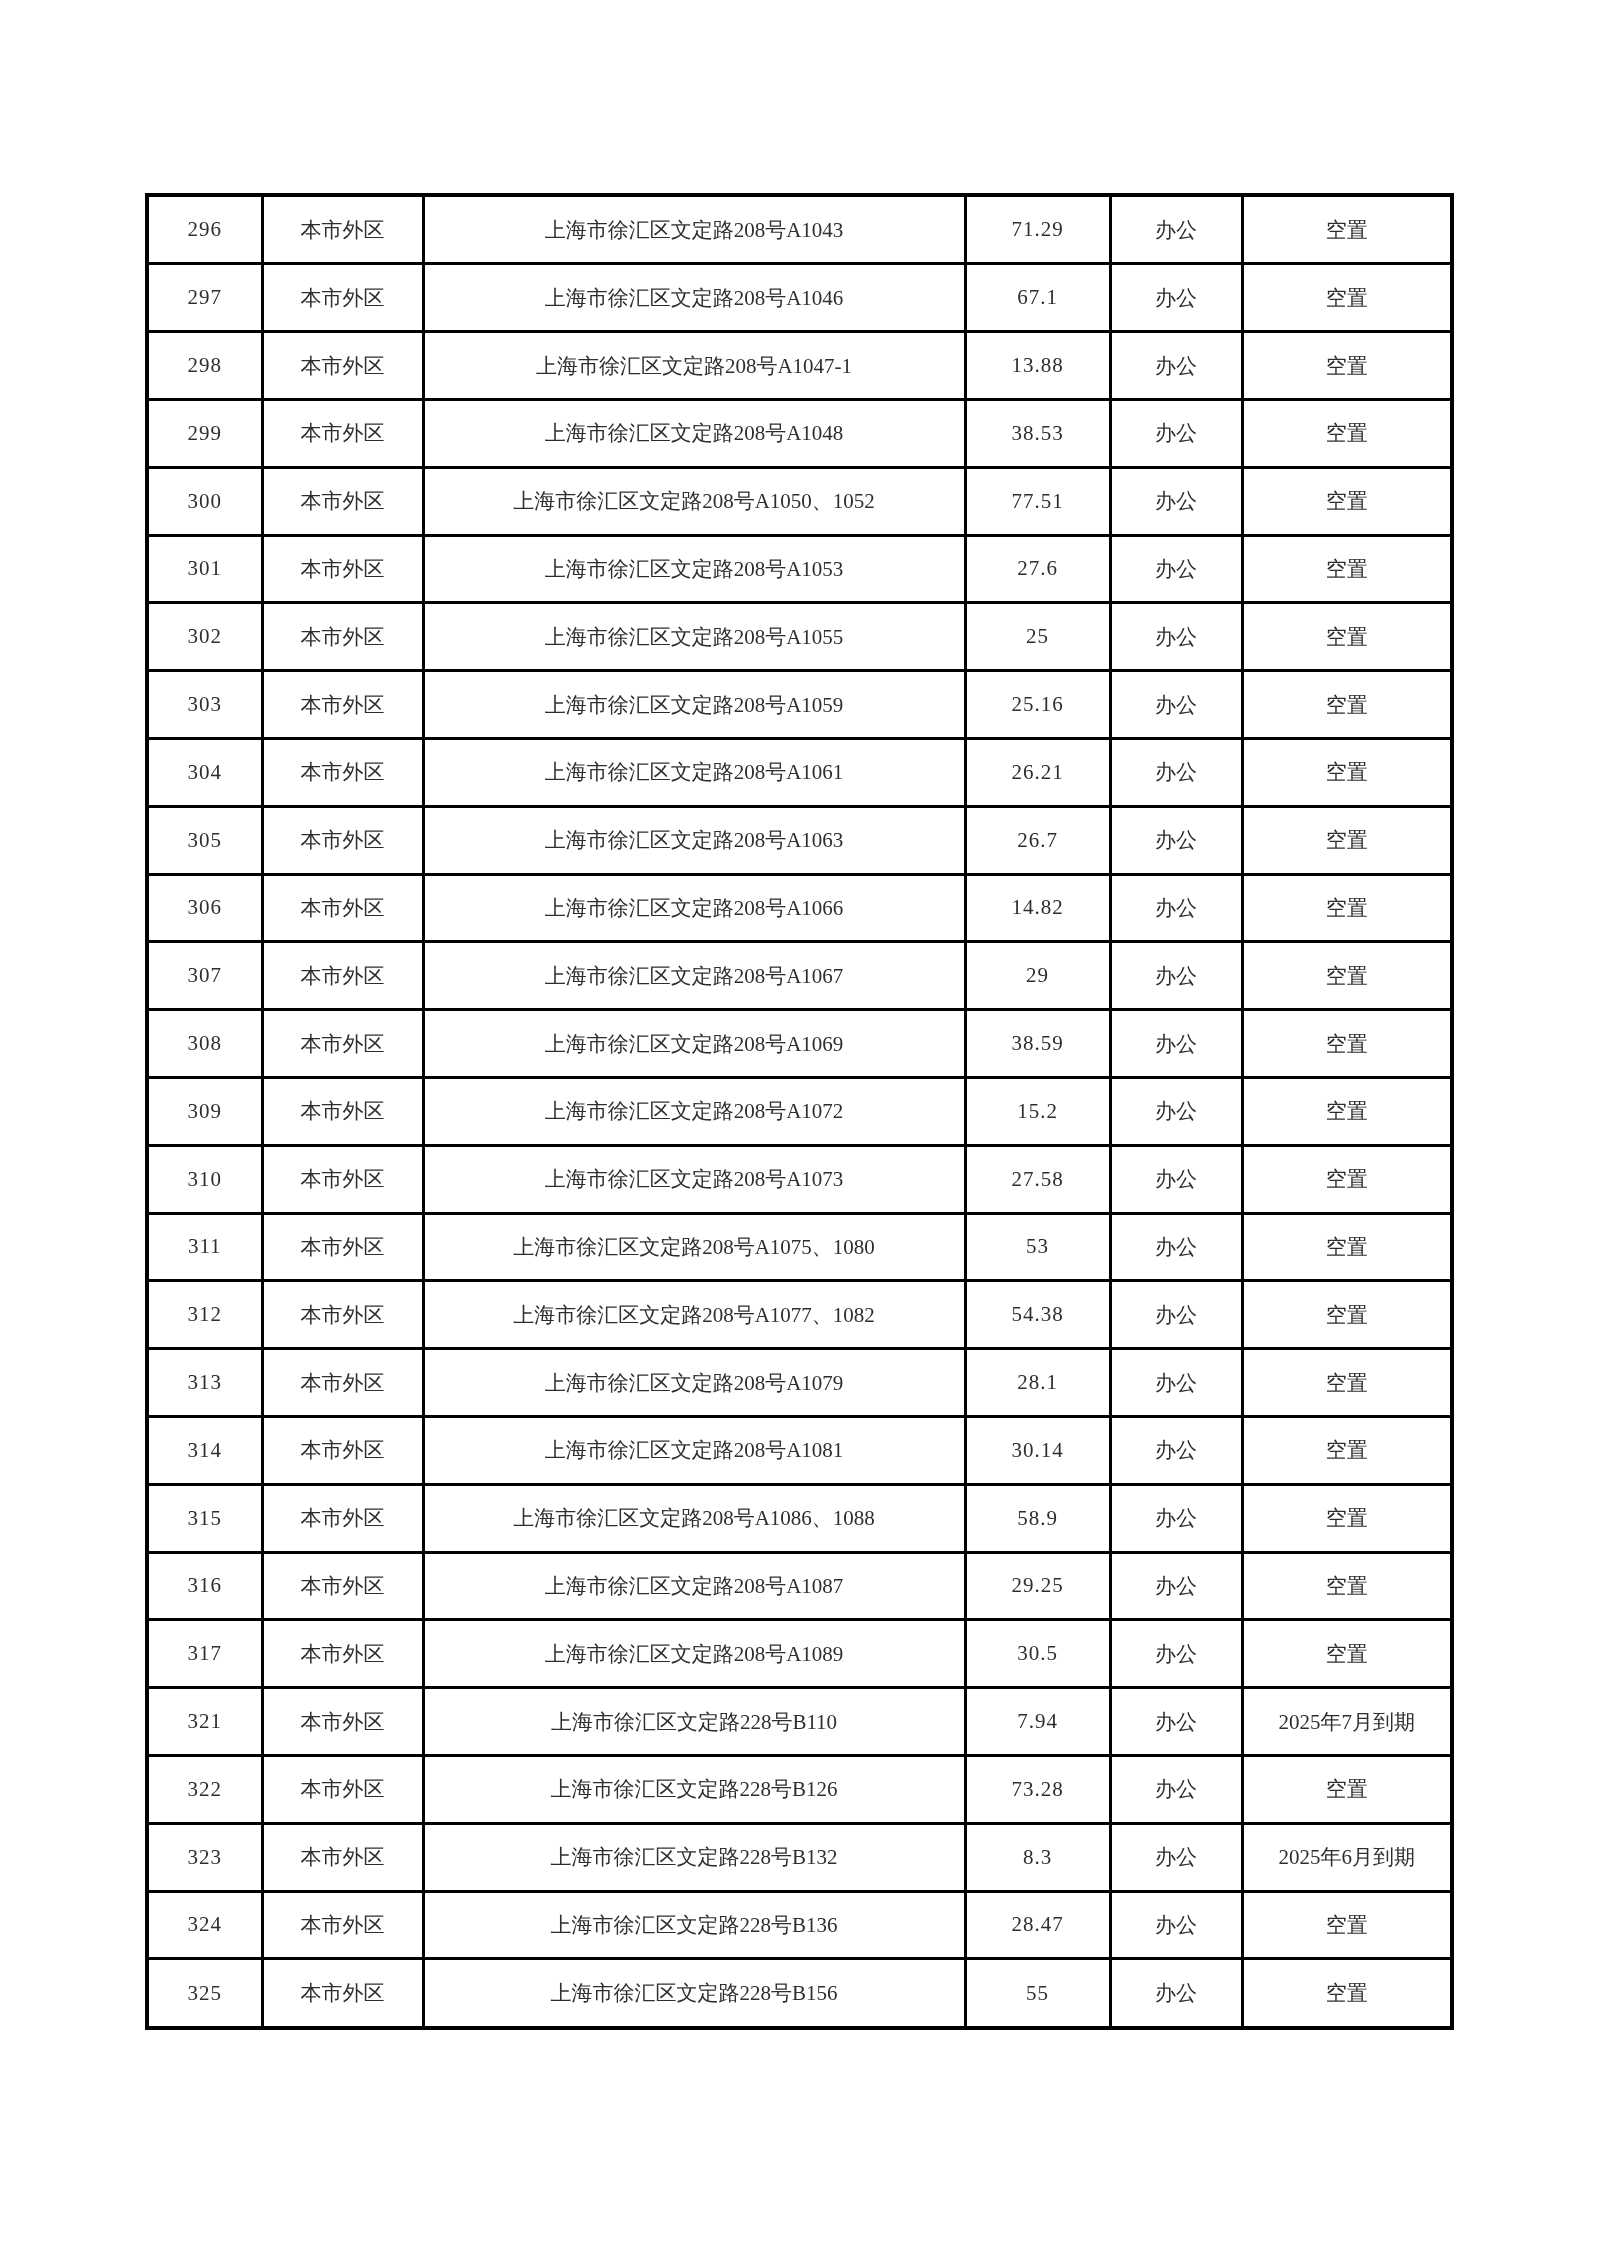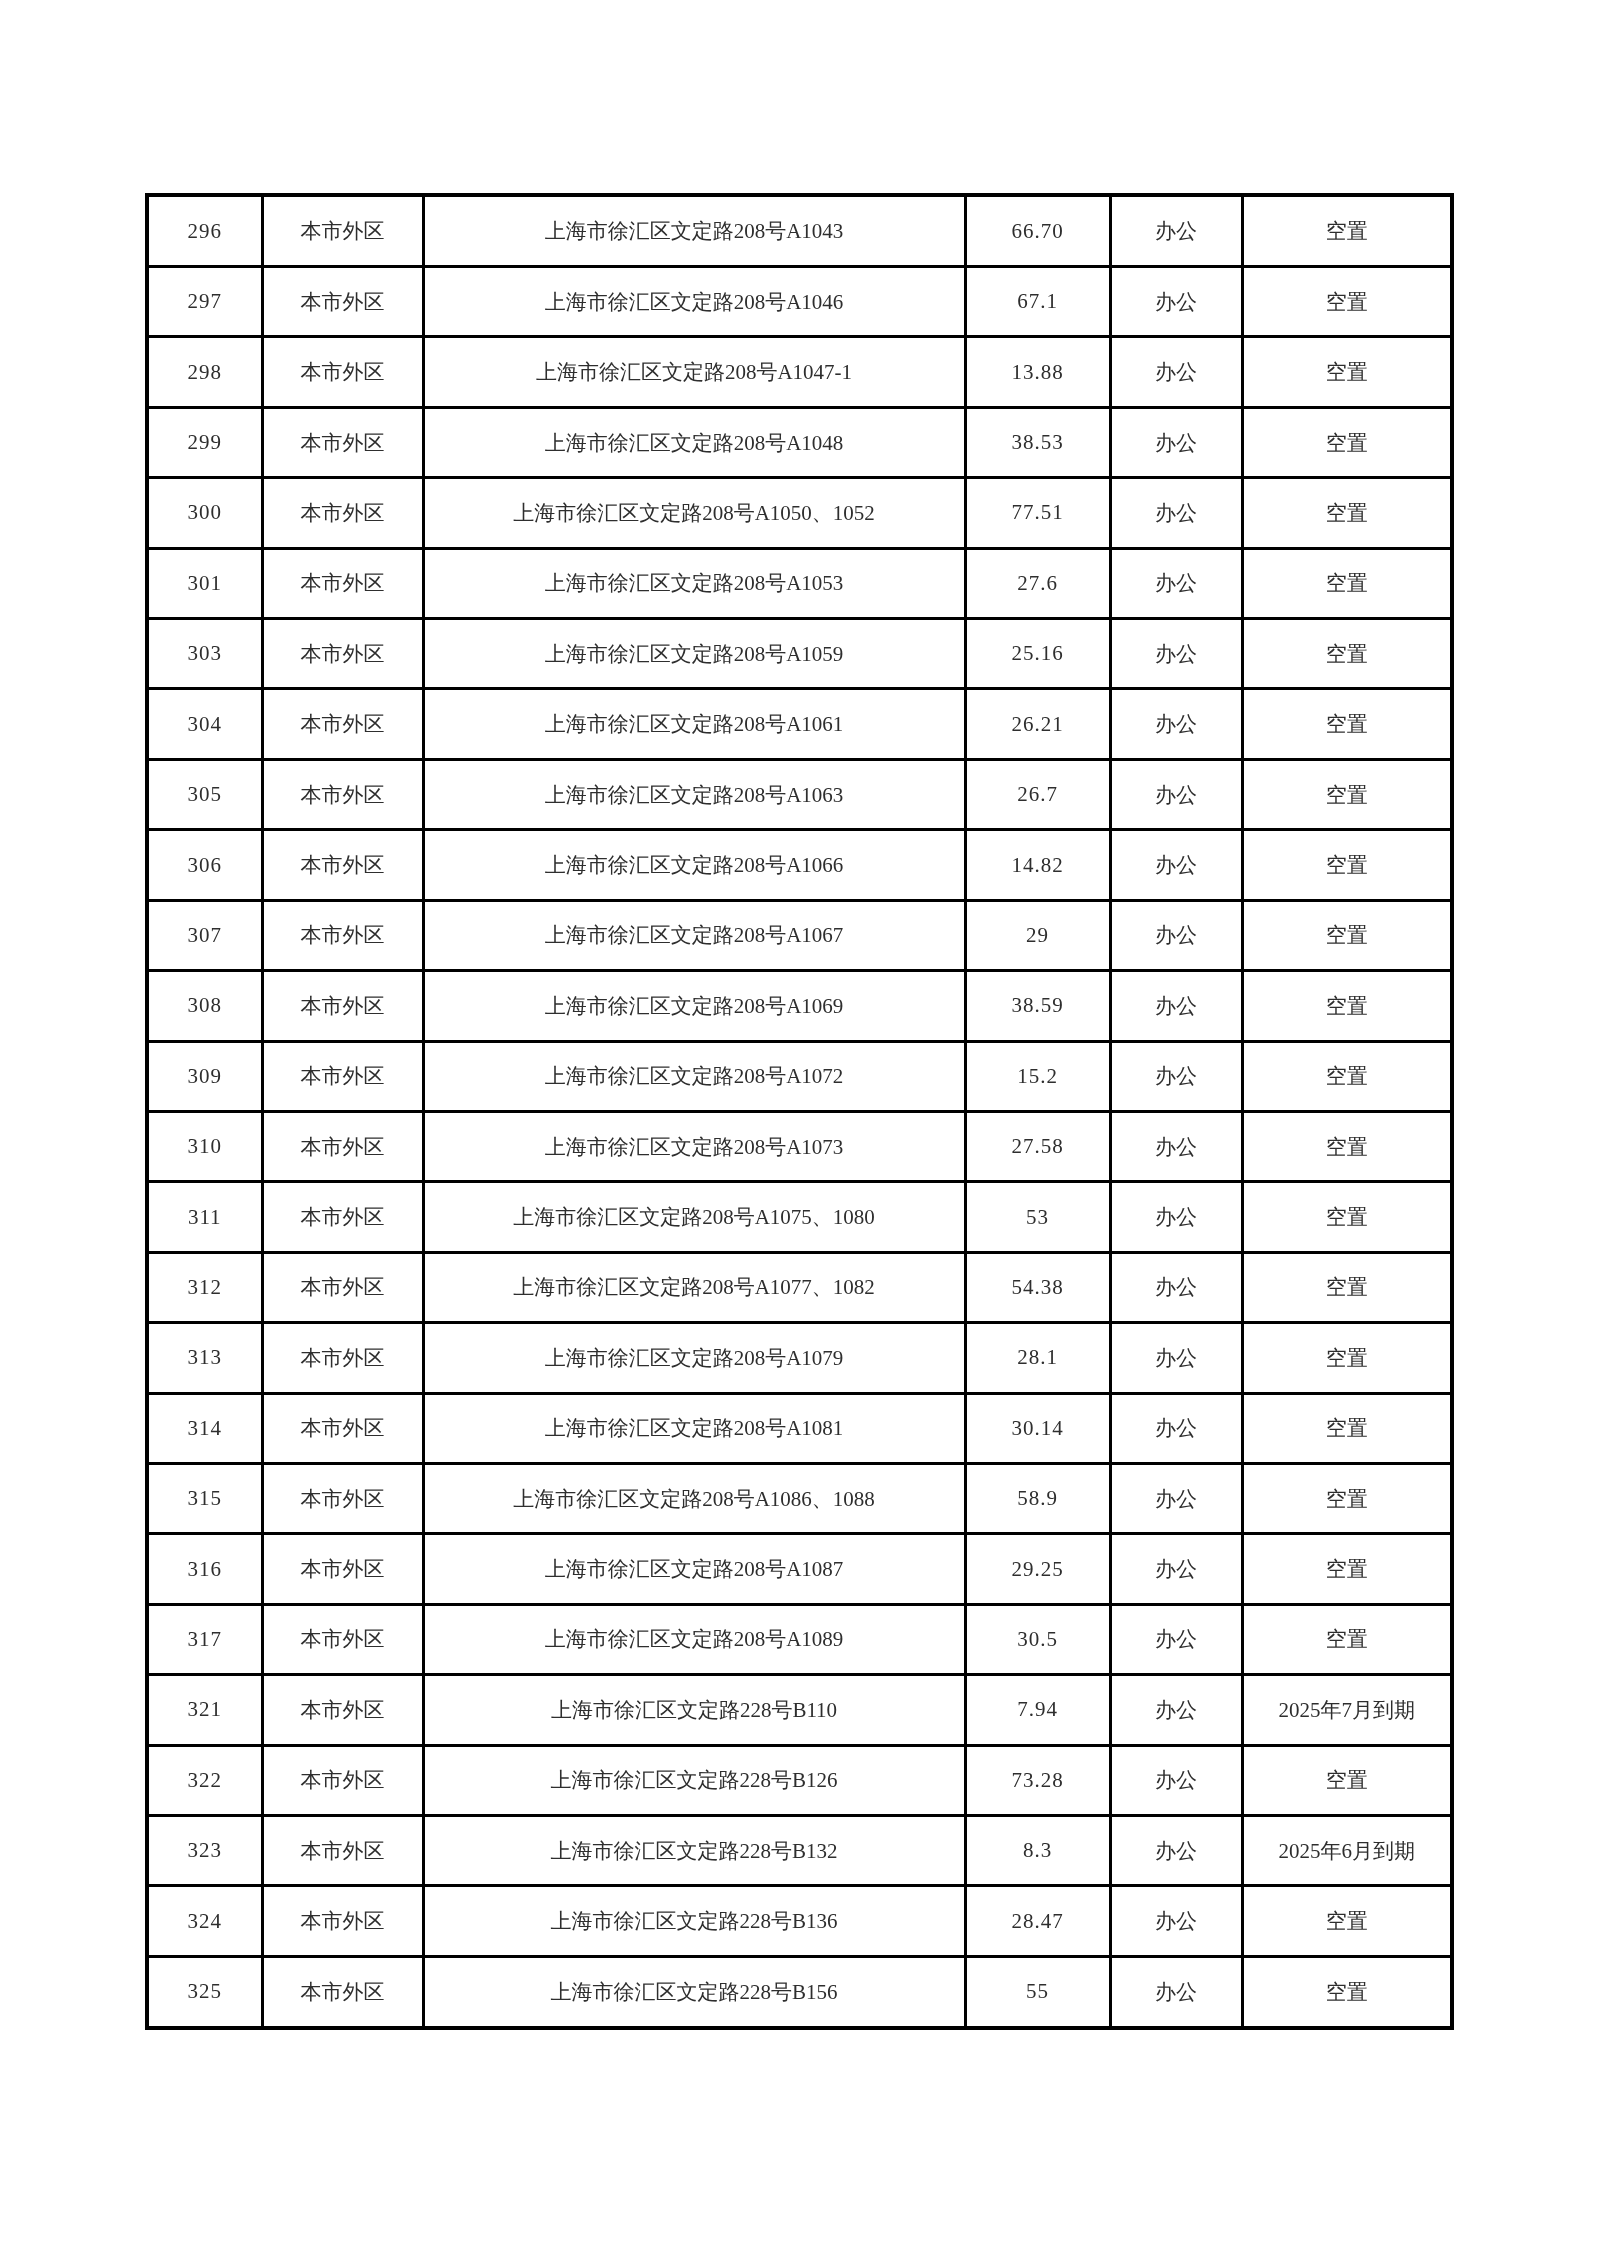--- a/index.html
+++ b/index.html
@@ -51,21 +51,21 @@
       <col style="width:542px">
       <col style="width:145px">
       <col style="width:132px">
       <col style="width:210px">
     </colgroup>
     <tbody id="table-body">
         <tr>
           <td class="col-no">296</td>
           <td class="col-district">本市外区</td>
           <td class="col-address">上海市徐汇区文定路208号A1043</td>
-          <td class="col-area">66.70</td>
+          <td class="col-area">71.29</td>
           <td class="col-use">办公</td>
           <td class="col-status">空置</td>
         </tr>
         <tr>
           <td class="col-no">297</td>
           <td class="col-district">本市外区</td>
           <td class="col-address">上海市徐汇区文定路208号A1046</td>
           <td class="col-area">67.1</td>
           <td class="col-use">办公</td>
           <td class="col-status">空置</td>
@@ -92,20 +92,28 @@
           <td class="col-address">上海市徐汇区文定路208号A1050、1052</td>
           <td class="col-area">77.51</td>
           <td class="col-use">办公</td>
           <td class="col-status">空置</td>
         </tr>
         <tr>
           <td class="col-no">301</td>
           <td class="col-district">本市外区</td>
           <td class="col-address">上海市徐汇区文定路208号A1053</td>
           <td class="col-area">27.6</td>
+          <td class="col-use">办公</td>
+          <td class="col-status">空置</td>
+        </tr>
+        <tr>
+          <td class="col-no">302</td>
+          <td class="col-district">本市外区</td>
+          <td class="col-address">上海市徐汇区文定路208号A1055</td>
+          <td class="col-area">25</td>
           <td class="col-use">办公</td>
           <td class="col-status">空置</td>
         </tr>
         <tr>
           <td class="col-no">303</td>
           <td class="col-district">本市外区</td>
           <td class="col-address">上海市徐汇区文定路208号A1059</td>
           <td class="col-area">25.16</td>
           <td class="col-use">办公</td>
           <td class="col-status">空置</td>

